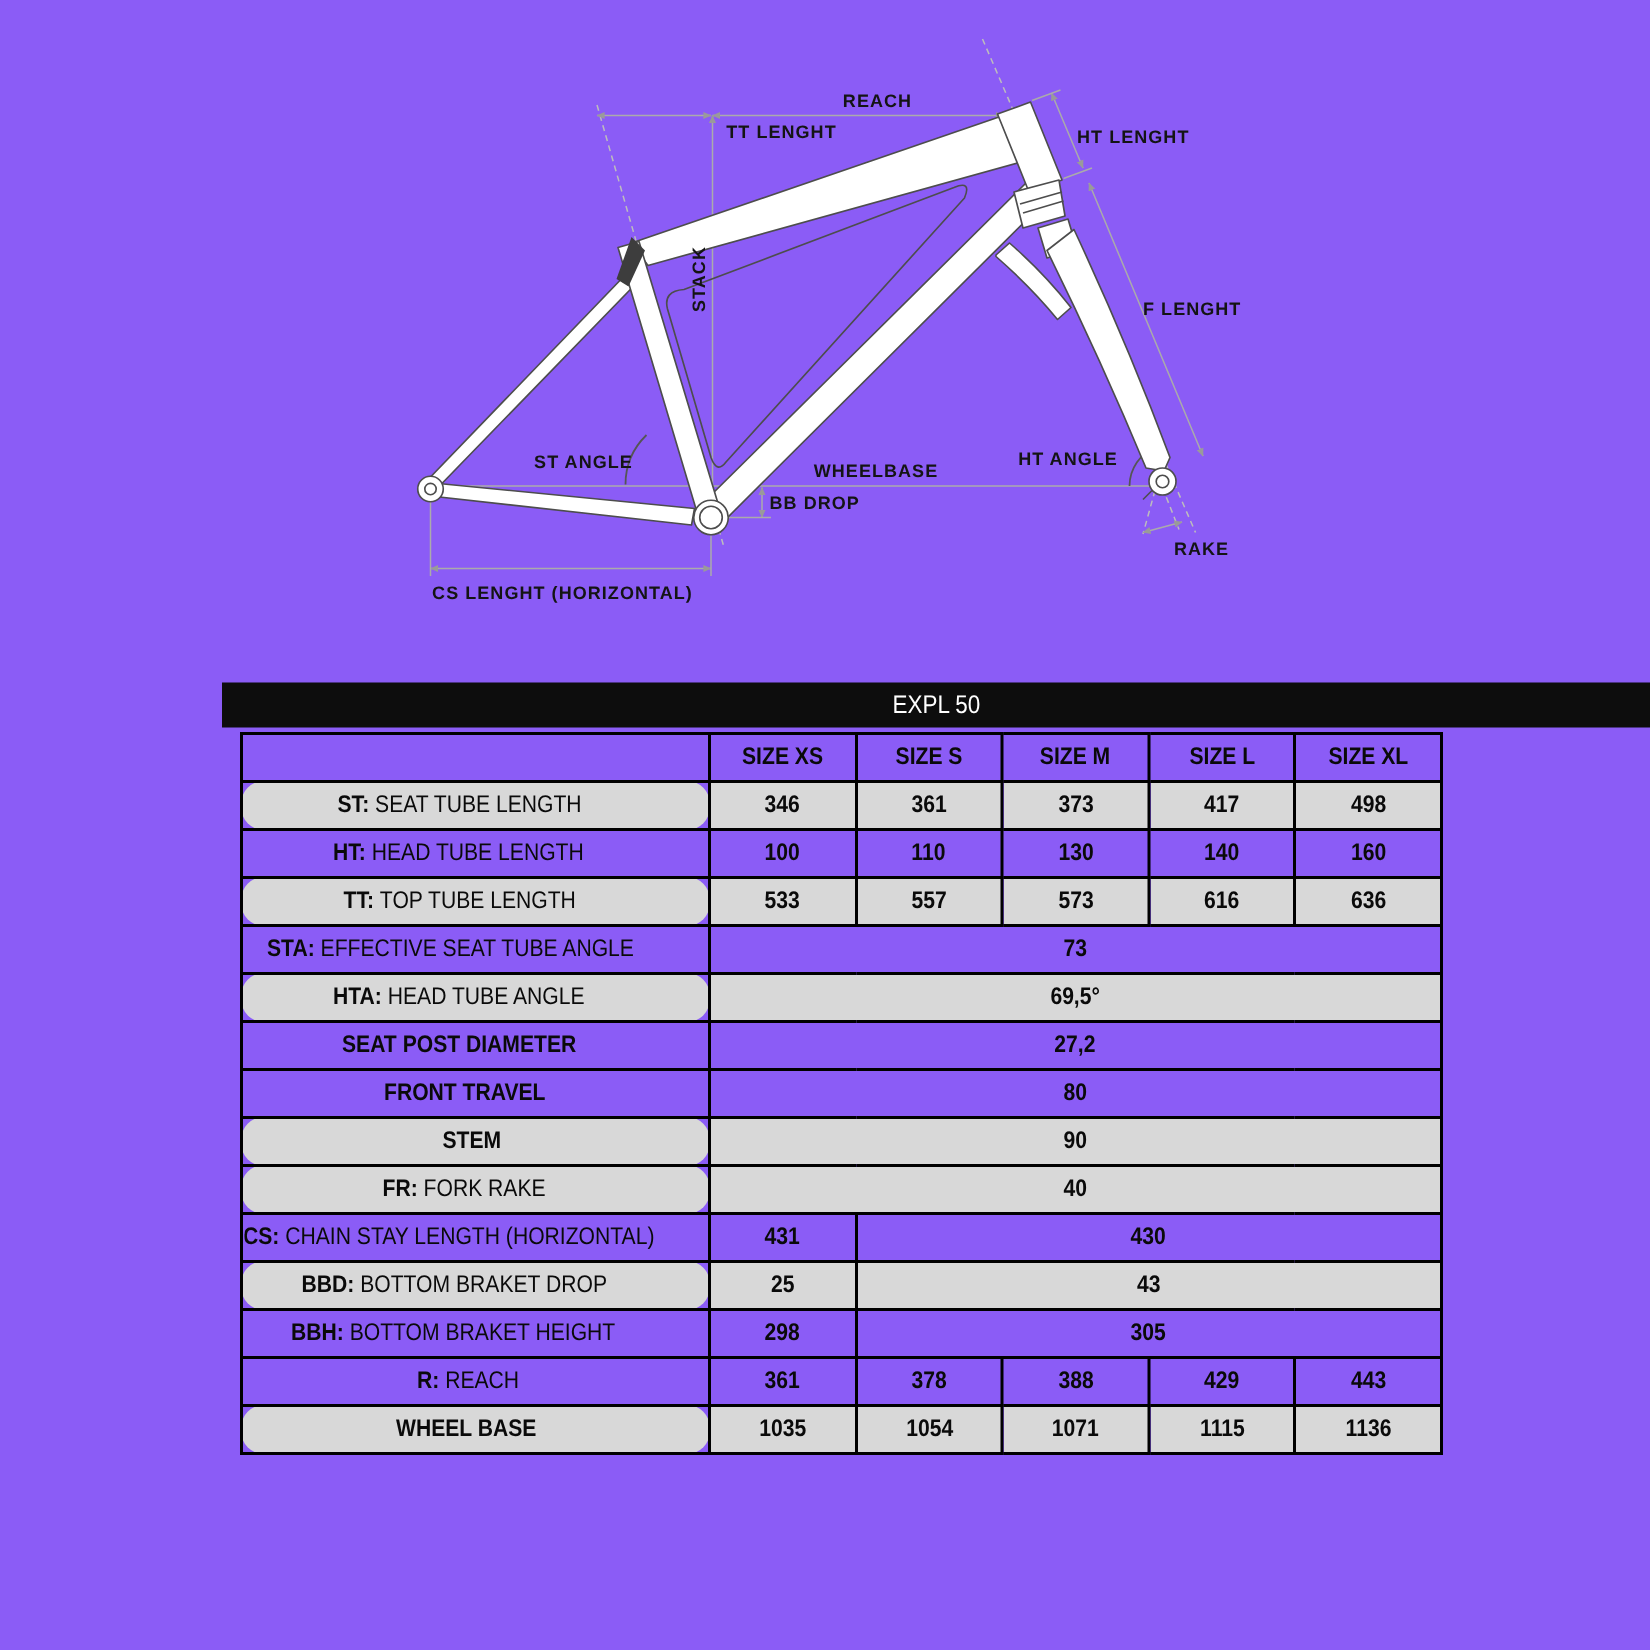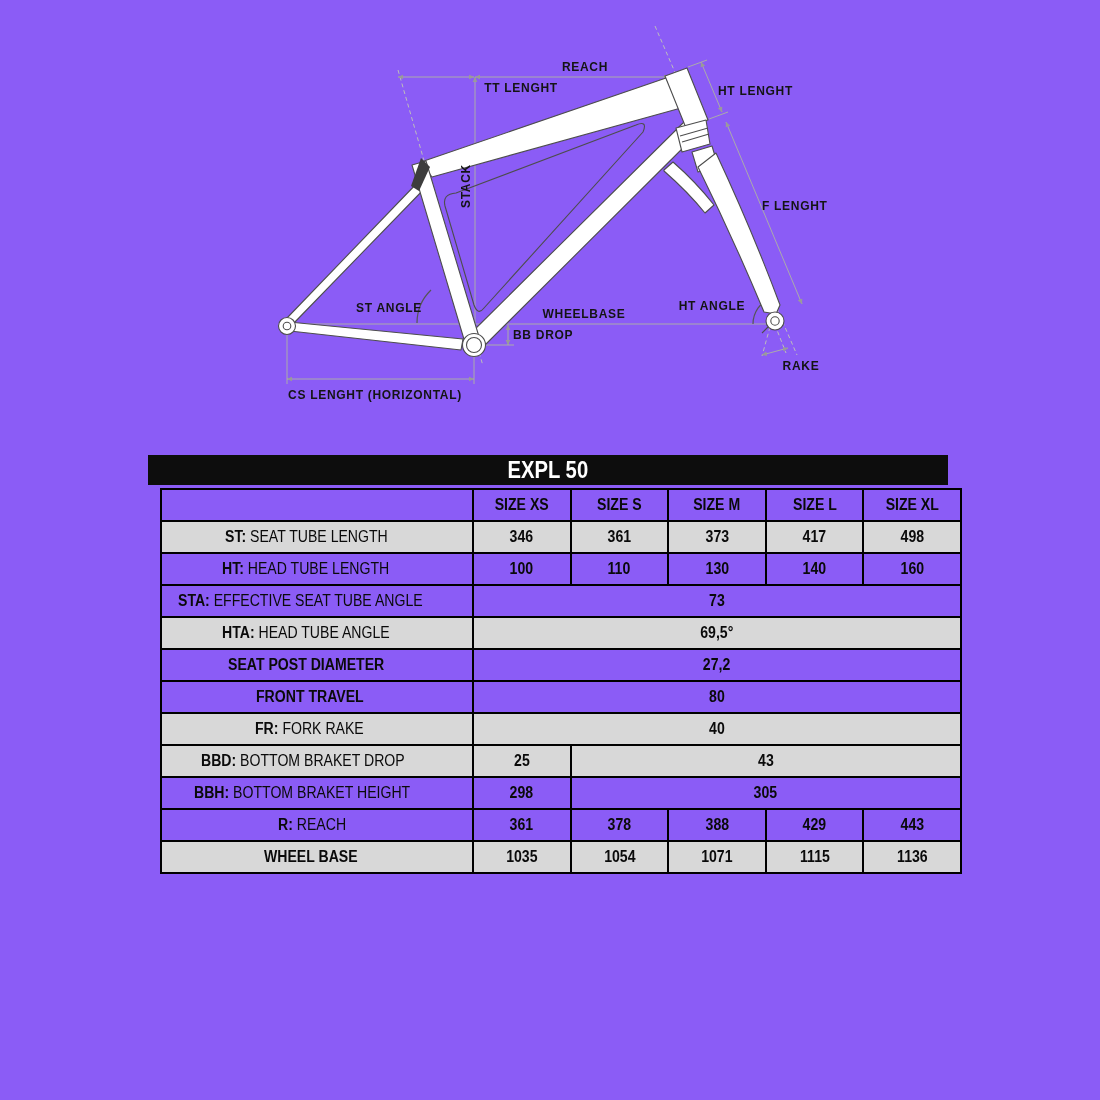--- a/index.html
+++ b/index.html
@@ -5,30 +5,30 @@
   :root{
     --header-bg:#0d0d0d; --header-text:#ffffff; --row-alt:#d8d8d8;
     --table-border:#000000; --frame-stroke:#4d4d4d; --dim-stroke:#ababab;
     --diagram-label:#141414;
   }
   html,body{margin:0;padding:0;background:#fff;}
   .canvas{position:relative;width:1100px;height:1100px;background:#8b5cf6;overflow:hidden;
           font-family:"Liberation Sans",sans-serif;}
   svg text.lbl{font-family:"Liberation Sans",sans-serif;font-weight:700;font-size:12px;
                letter-spacing:.7px;fill:var(--diagram-label);}
-  .tbl-title{position:absolute;left:148px;top:455px;width:800px;height:30px;
+  .tbl-title{position:absolute;left:148px;top:455px;width:952px;height:30px;
              background:var(--header-bg);color:var(--header-text);display:flex;
-             align-items:center;justify-content:center;font-size:23px;font-weight:700;}
+             align-items:center;justify-content:center;font-size:17px;font-weight:400;}
   table.geo{position:absolute;left:160px;top:488px;width:800px;border-collapse:collapse;
             table-layout:fixed;}
   table.geo td,table.geo th{border:2px solid var(--table-border);height:30px;padding:0;
             font-size:16px;font-weight:700;color:#0a0a0a;text-align:center;overflow:hidden;
             white-space:nowrap;}
   table.geo tr.alt td{background:var(--row-alt);}
-  td.labelcell{text-align:left;padding-left:6px;font-size:15px;}
+  td.labelcell{text-align:left;padding-left:6px;font-size:15px;border-radius:14px;}
   td.labelcell .rest{font-weight:400;}
   td.span4{padding-right:97px;}
   .cnd{display:inline-block;transform:scaleX(0.88);transform-origin:0 50%;white-space:nowrap;}
   .cndc{display:inline-block;transform:scaleX(0.88);transform-origin:50% 50%;white-space:nowrap;}
 </style>
 </head>
 <body>
 
 <div class="canvas">
 
@@ -141,39 +141,56 @@
           <td><span class="cndc">498</span></td>
         </tr>
         <tr>
           <td class="labelcell"><span class="cnd"><b>HT: </b><span class="rest">HEAD TUBE LENGTH</span></span></td>
           <td><span class="cndc">100</span></td>
           <td><span class="cndc">110</span></td>
           <td><span class="cndc">130</span></td>
           <td><span class="cndc">140</span></td>
           <td><span class="cndc">160</span></td>
         </tr>
+        <tr class="alt">
+          <td class="labelcell"><span class="cnd"><b>TT: </b><span class="rest">TOP TUBE LENGTH</span></span></td>
+          <td><span class="cndc">533</span></td>
+          <td><span class="cndc">557</span></td>
+          <td><span class="cndc">573</span></td>
+          <td><span class="cndc">616</span></td>
+          <td><span class="cndc">636</span></td>
+        </tr>
         <tr>
           <td class="labelcell"><span class="cnd"><b>STA: </b><span class="rest">EFFECTIVE SEAT TUBE ANGLE</span></span></td>
           <td colspan="5"><span class="cndc">73</span></td>
         </tr>
         <tr class="alt">
           <td class="labelcell"><span class="cnd"><b>HTA: </b><span class="rest">HEAD TUBE ANGLE</span></span></td>
           <td colspan="5"><span class="cndc">69,5°</span></td>
         </tr>
         <tr>
           <td class="labelcell"><span class="cnd"><span>SEAT POST DIAMETER</span></span></td>
           <td colspan="5"><span class="cndc">27,2</span></td>
         </tr>
         <tr>
           <td class="labelcell"><span class="cnd"><span>FRONT TRAVEL</span></span></td>
           <td colspan="5"><span class="cndc">80</span></td>
         </tr>
         <tr class="alt">
+          <td class="labelcell"><span class="cnd"><span>STEM</span></span></td>
+          <td colspan="5"><span class="cndc">90</span></td>
+        </tr>
+        <tr class="alt">
           <td class="labelcell"><span class="cnd"><b>FR: </b><span class="rest">FORK RAKE</span></span></td>
           <td colspan="5"><span class="cndc">40</span></td>
+        </tr>
+        <tr>
+          <td class="labelcell"><span class="cnd"><b>CS: </b><span class="rest">CHAIN STAY LENGTH (HORIZONTAL)</span></span></td>
+          <td><span class="cndc">431</span></td>
+          <td class="span4" colspan="4"><span class="cndc">430</span></td>
         </tr>
         <tr class="alt">
           <td class="labelcell"><span class="cnd"><b>BBD: </b><span class="rest">BOTTOM BRAKET DROP</span></span></td>
           <td><span class="cndc">25</span></td>
           <td class="span4" colspan="4"><span class="cndc">43</span></td>
         </tr>
         <tr>
           <td class="labelcell"><span class="cnd"><b>BBH: </b><span class="rest">BOTTOM BRAKET HEIGHT</span></span></td>
           <td><span class="cndc">298</span></td>
           <td class="span4" colspan="4"><span class="cndc">305</span></td>

